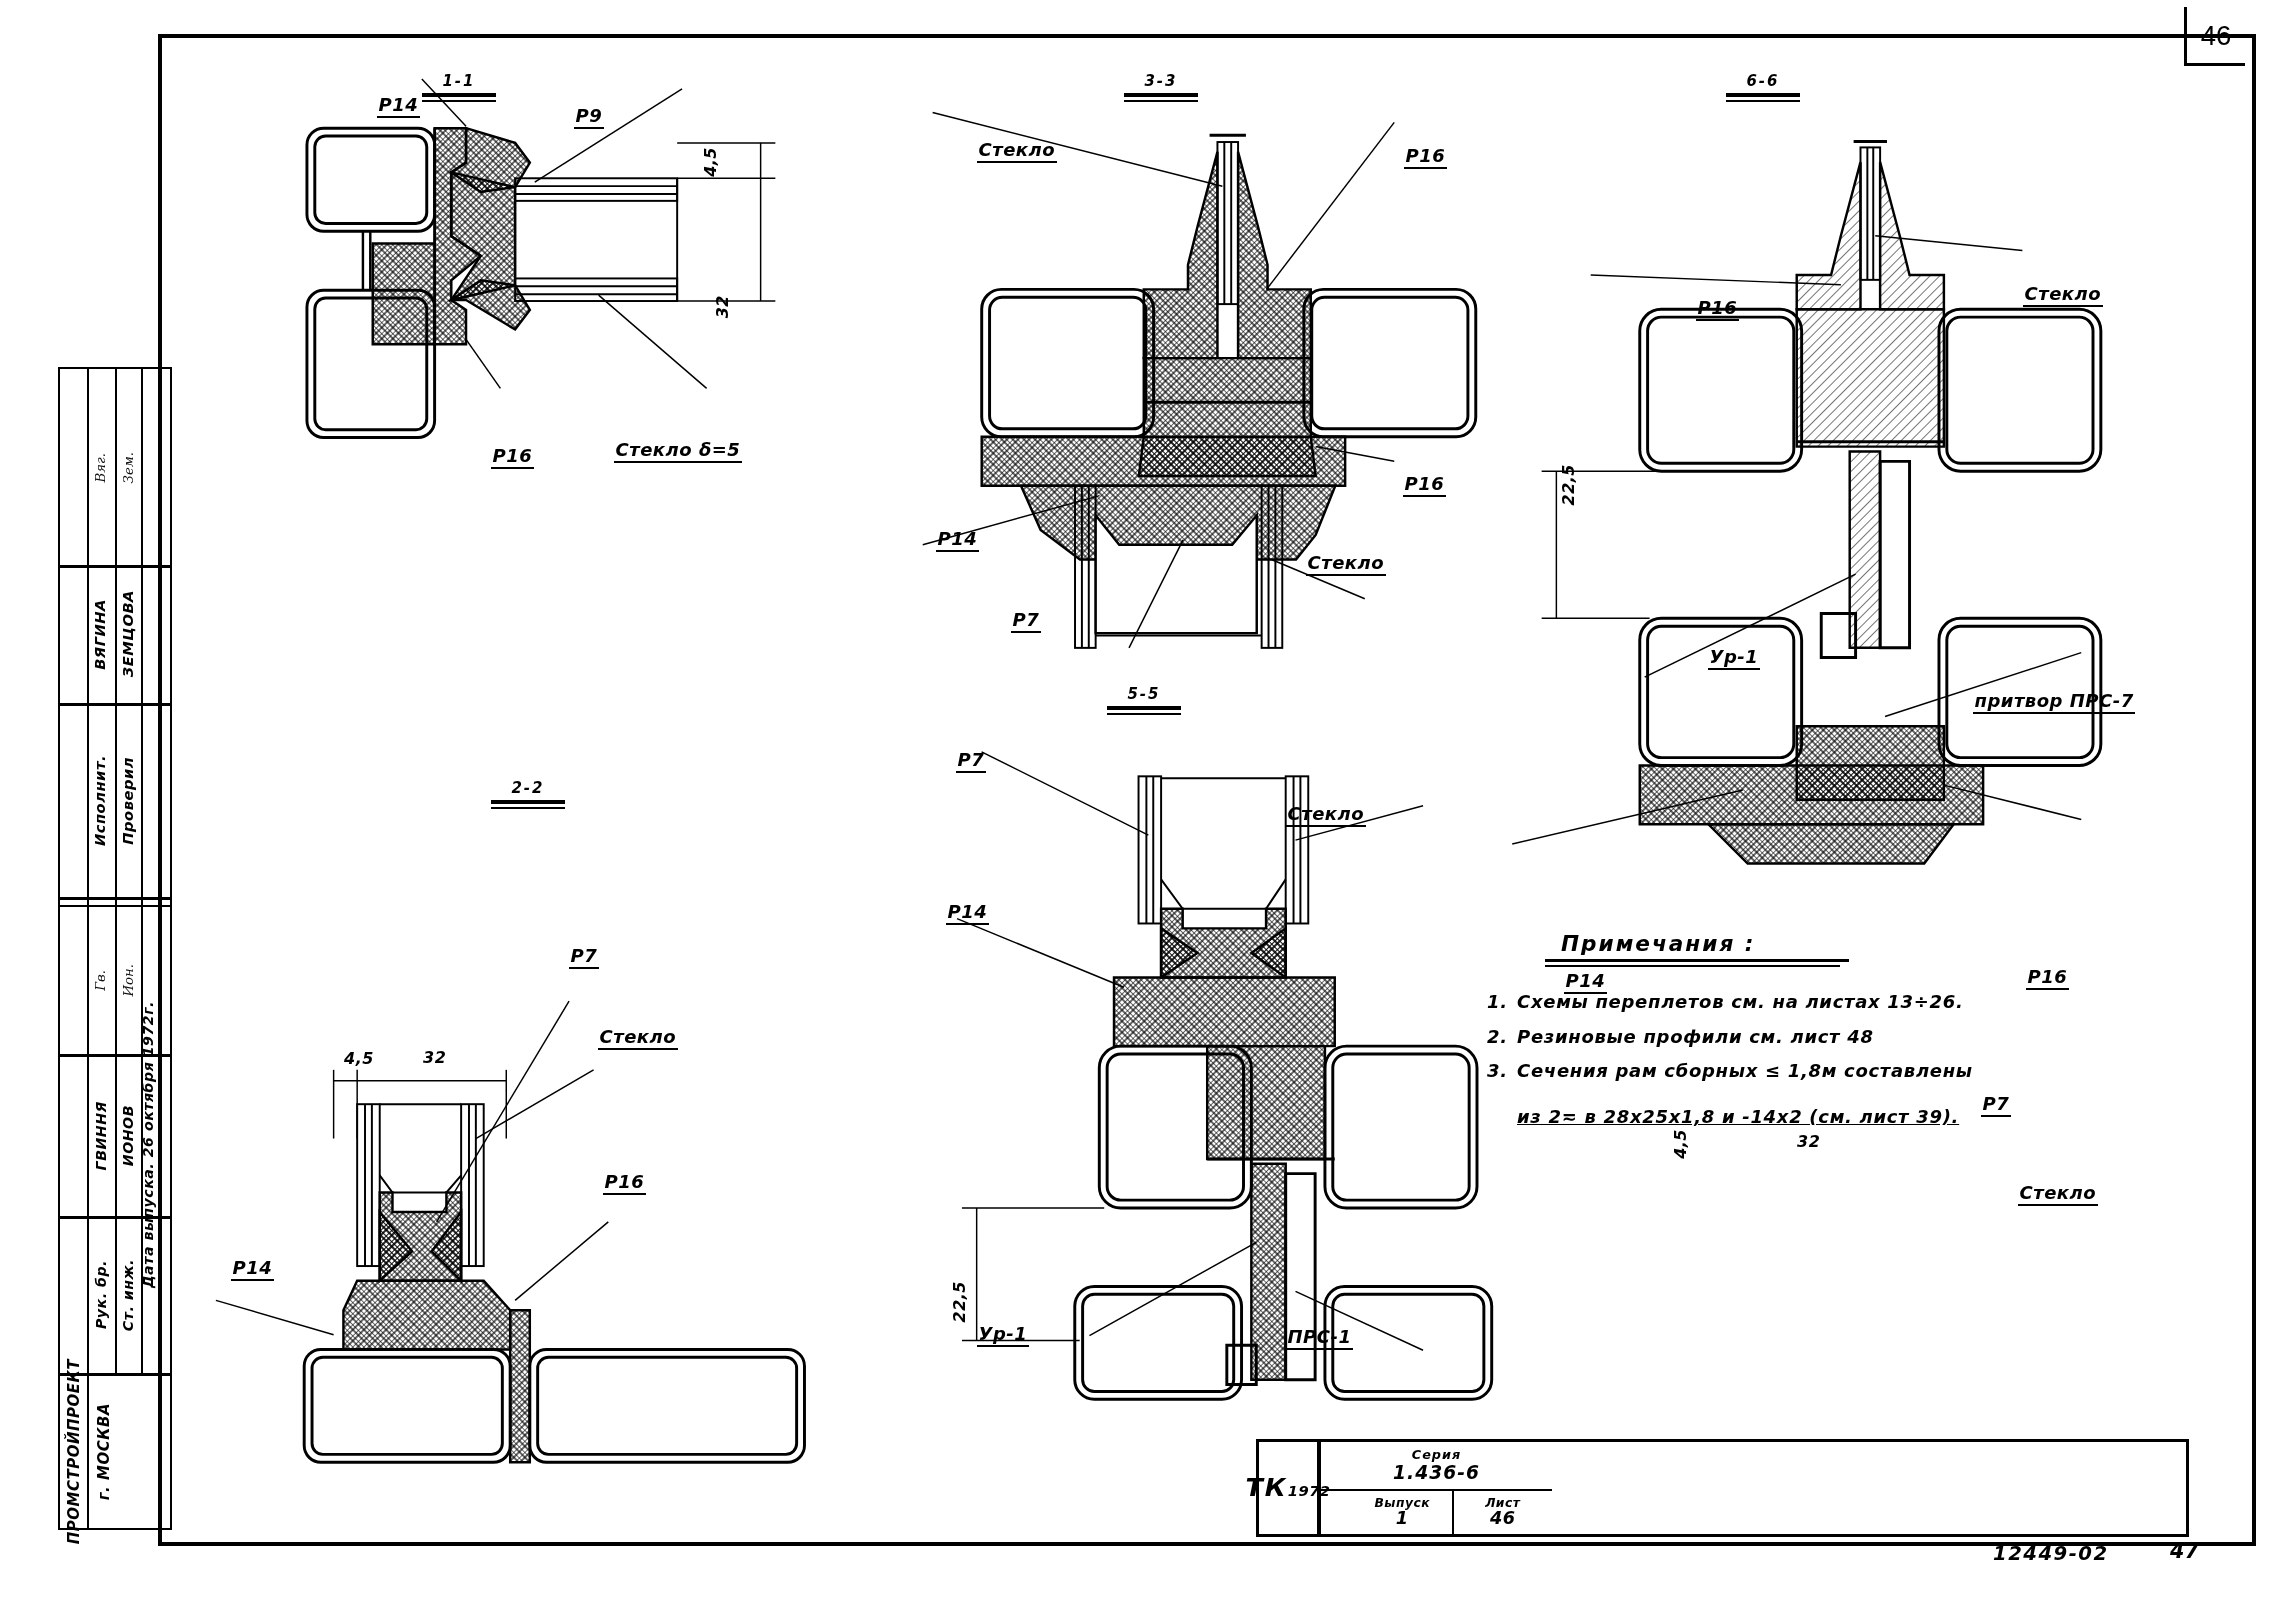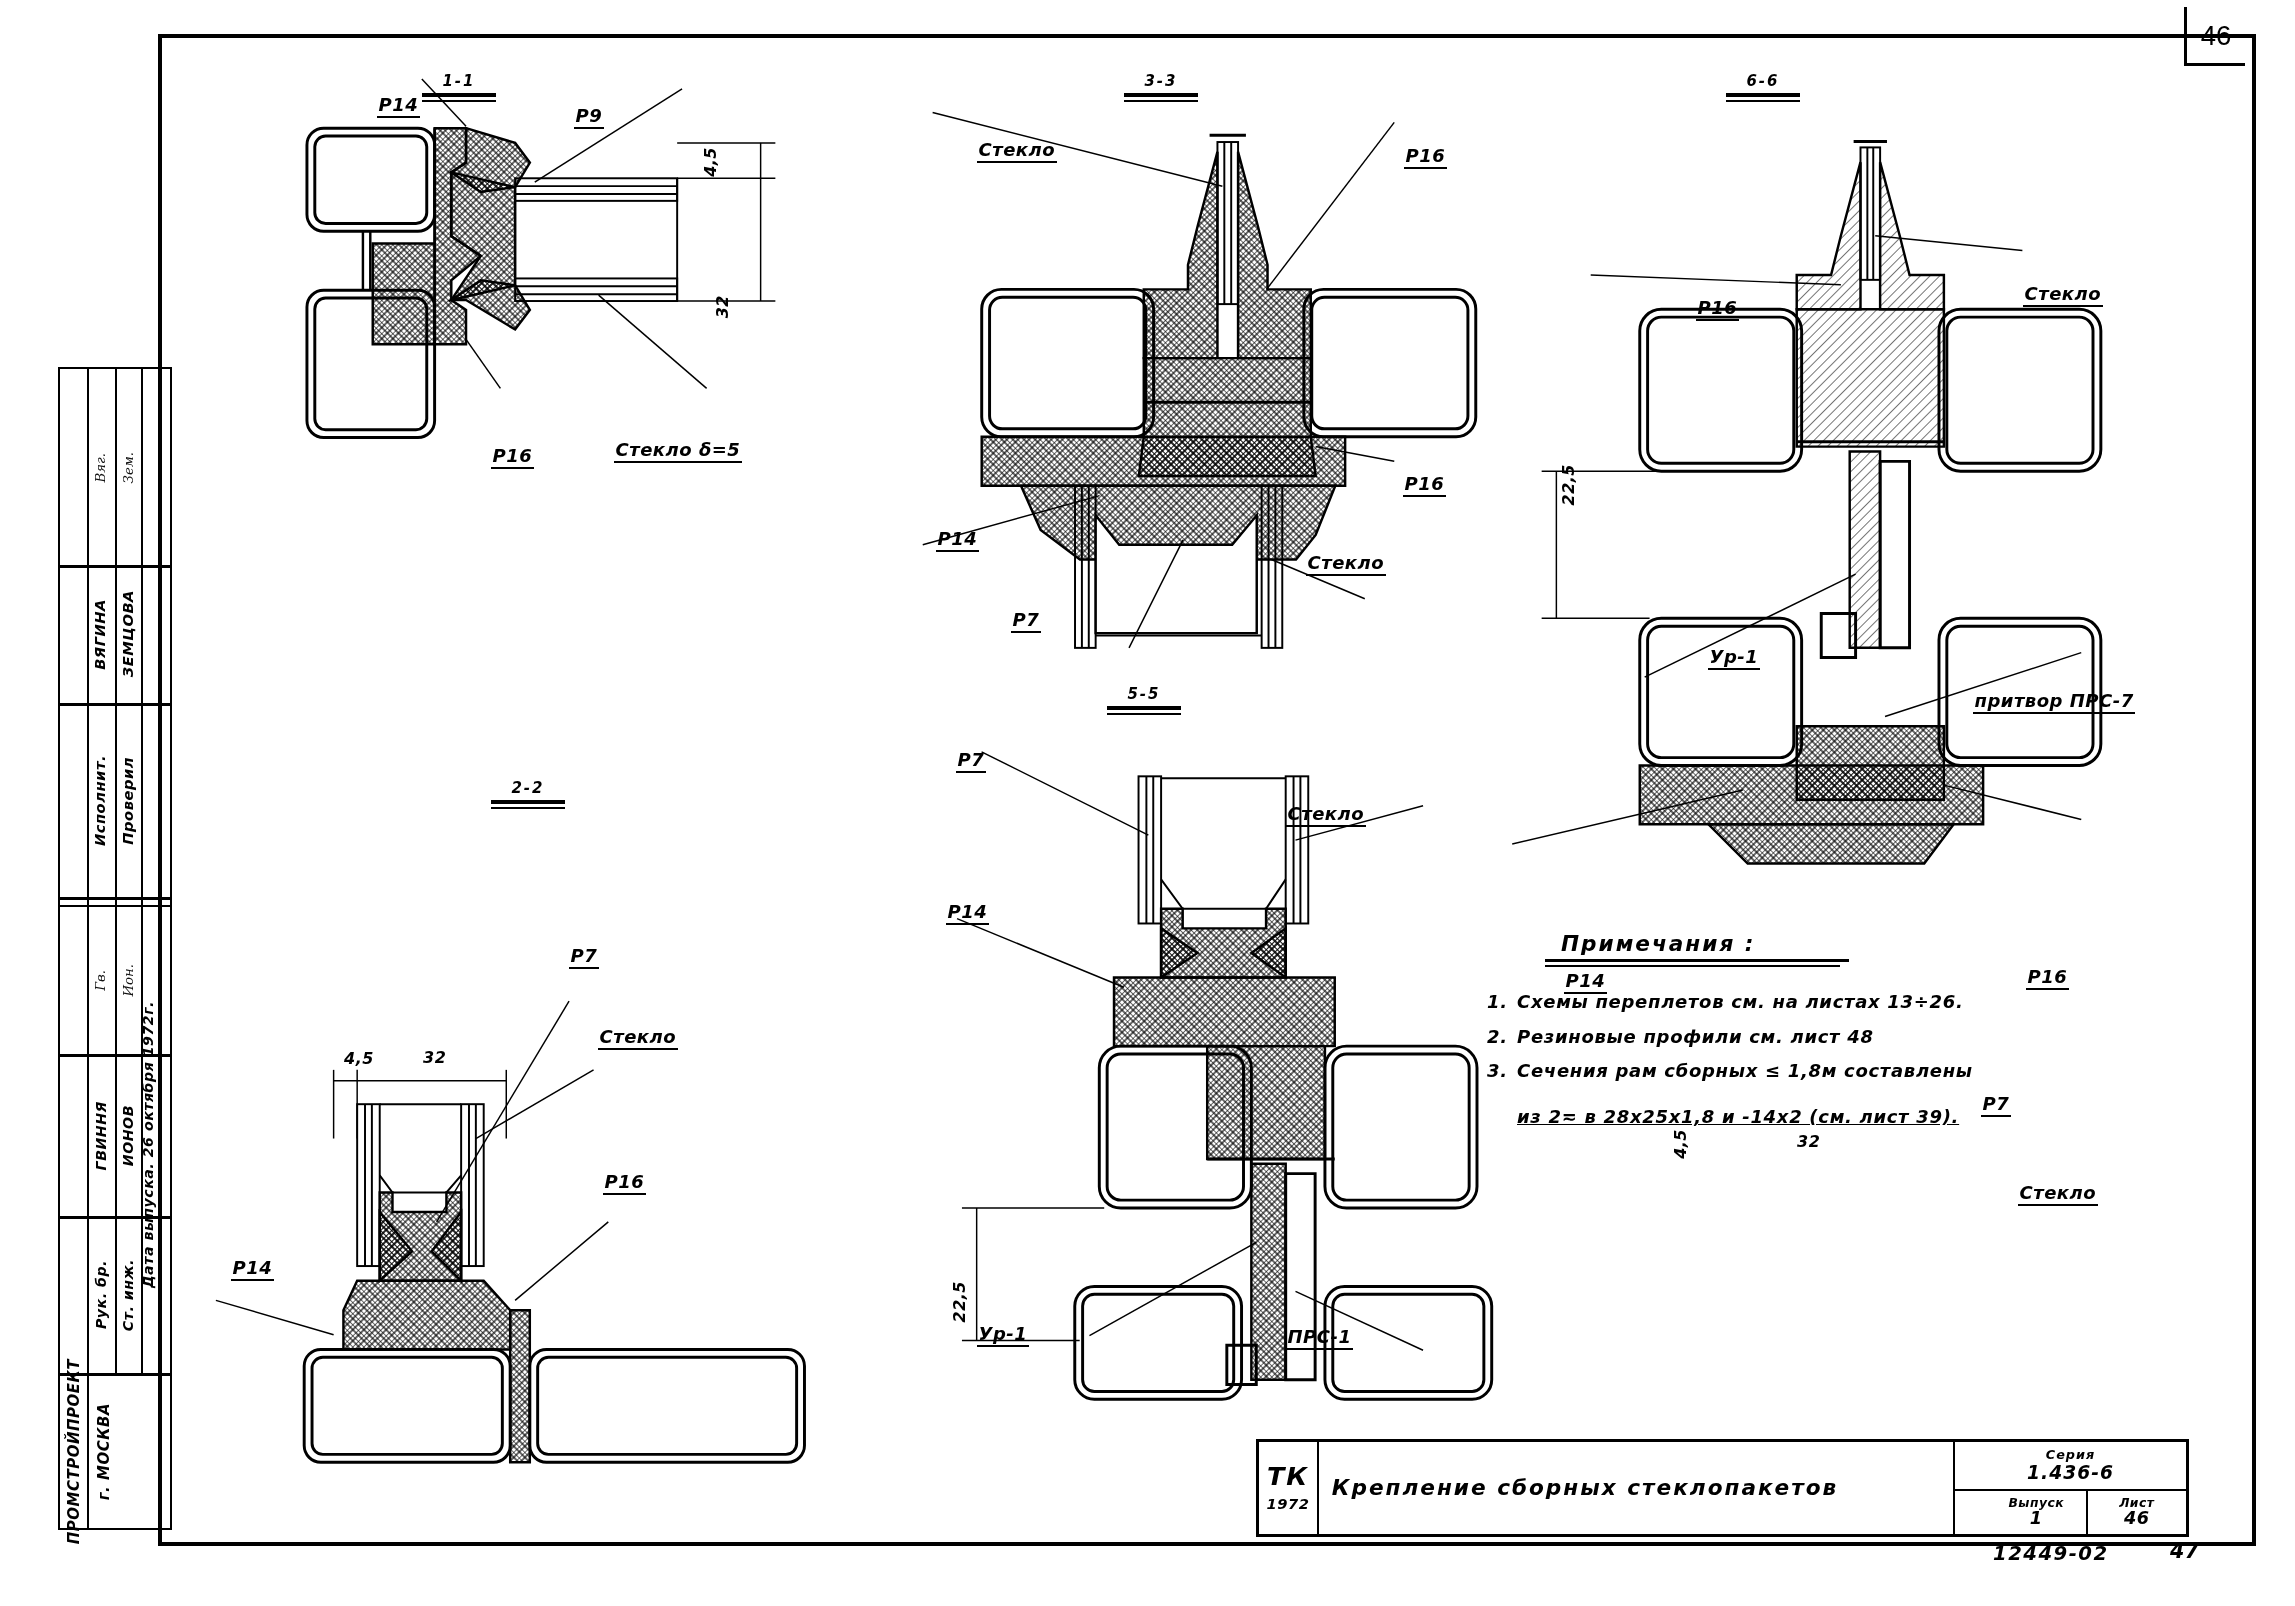--- a/index.html
+++ b/index.html
@@ -26,21 +26,21 @@
   
   .dtitle{font-size:15px;letter-spacing:2px;text-align:center;}
   .dtitle .bar{height:0;border-top:4.4px solid #000;margin:4.4px auto 0;width:74px;}
   .dtitle .bar2{height:0;border-top:2px solid #000;margin:2.5px auto 0;width:74px;}
   .lblu{font-size:18px;border-bottom:2.5px solid #000;padding:0 1.5px 2px 1.5px;}
   .dim{font-size:16px;}
   svg{position:absolute;overflow:visible;}
 
   
   #tblock{left:1256px;top:1439px;width:933px;height:98px;border:3.9px solid #000;box-sizing:border-box;display:flex;}
-  #tb-tk{width:58px;border-right:2.9px solid #000;display:flex;flex-direction:column;
+  #tb-tk{width:58px;border-right:2.9px solid #000;display:flex;flex-direction:row;
          align-items:center;justify-content:center;}
   #tb-tk .tk{font-size:25.5px;letter-spacing:2px;}
   #tb-tk .yr{font-size:14.7px;margin-top:6.9px;}
   #tb-name{flex:1;display:flex;align-items:center;padding-left:12.8px;}
   #tb-name span{font-size:21.6px;letter-spacing:2px;}
   #tb-right{width:231px;border-left:2.9px solid #000;display:flex;flex-direction:column;}
   #tb-series{height:47px;border-bottom:2.9px solid #000;display:flex;flex-direction:column;
              align-items:center;justify-content:center;}
   #tb-series .k{font-size:12.8px;letter-spacing:1px;}
   #tb-series .v{font-size:18.7px;letter-spacing:1px;margin-top:2px;}
@@ -493,23 +493,20 @@
       </span>
     </li>
   </ol>
 </div>
 
 <div class="abs hand" id="tblock">
   <div id="tb-tk">
     <span class="tk">ТК</span>
     <span class="yr">1972</span>
   </div>
-  <div id="tb-name">
-    <span>Крепление   сборных  стеклопакетов</span>
-  </div>
   <div id="tb-right">
     <div id="tb-series">
       <span class="k">Серия</span>
       <span class="v">1.436-6</span>
     </div>
     <div id="tb-bot">
       <div id="tb-vyp">
         <span class="k">Выпуск</span>
         <span class="v">1</span>
       </div>

